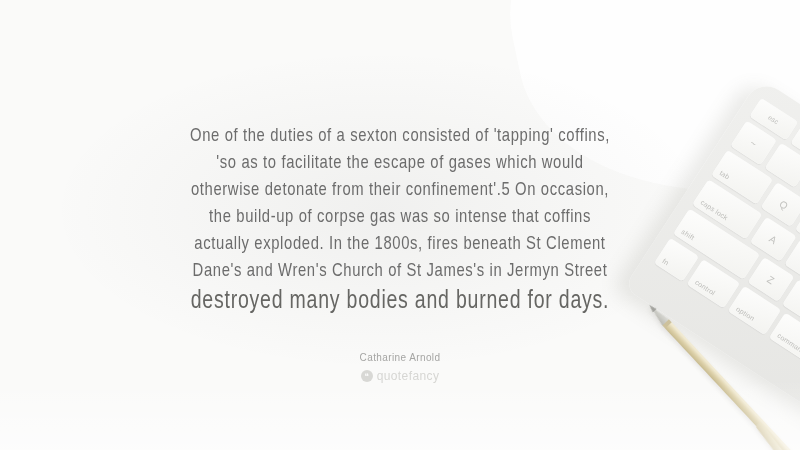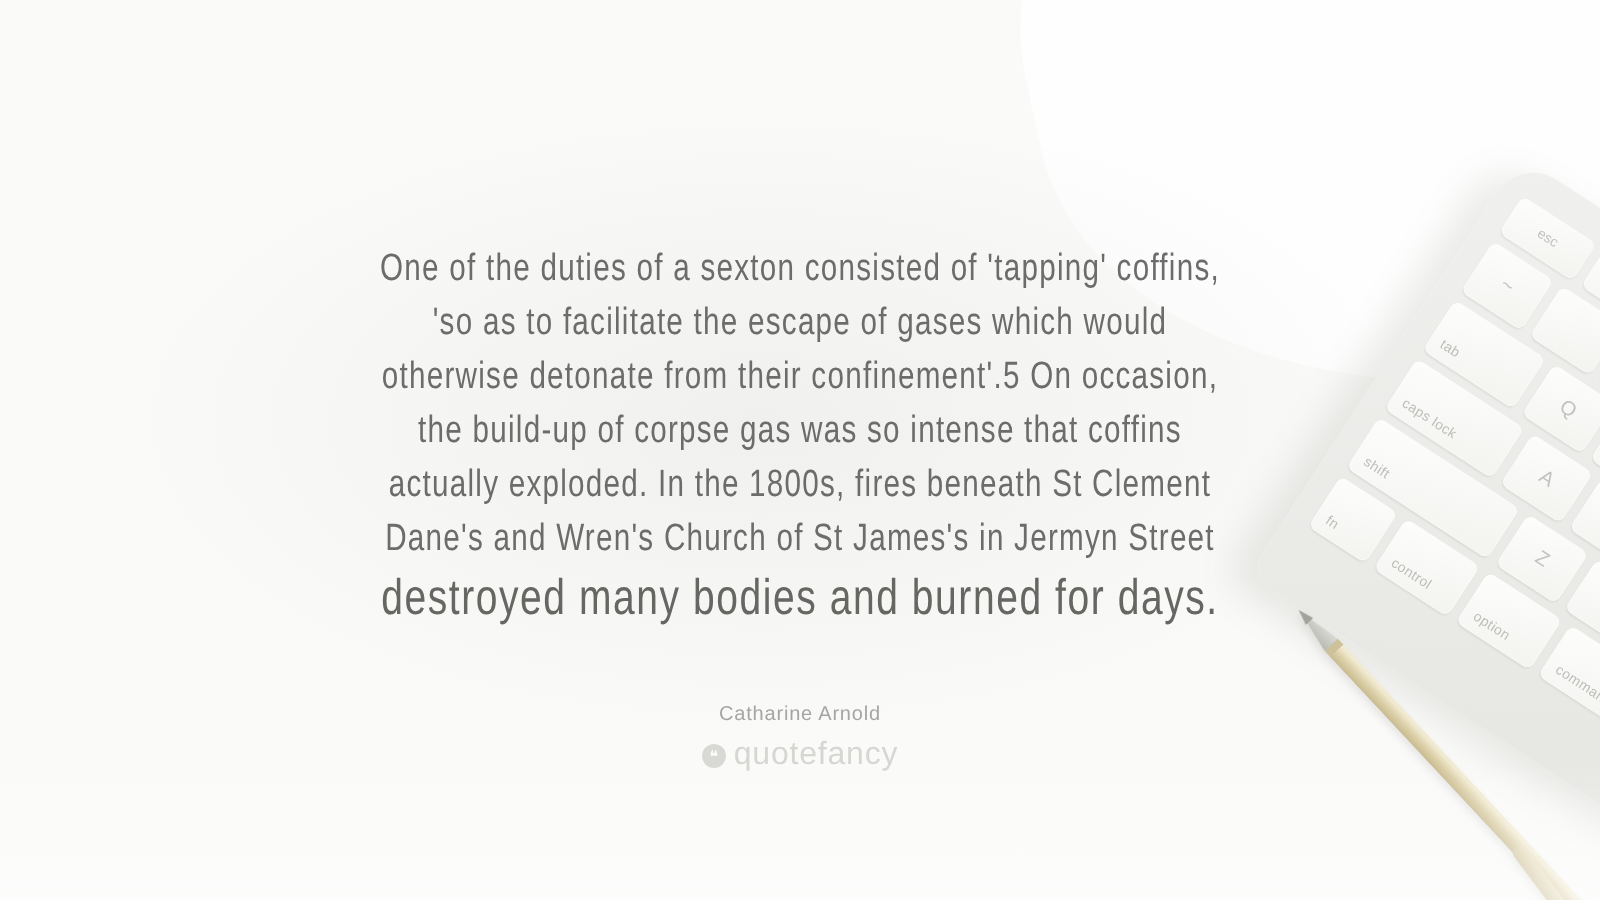--- a/index.html
+++ b/index.html
@@ -44,21 +44,21 @@
   .watermark{
     position:absolute;left:0;top:369px;width:800px;
     display:flex;justify-content:center;align-items:center;gap:4px;
   }
   .wm-icon{
     width:12px;height:12px;border-radius:50%;background:#d8d8d5;
     color:#ffffff;font-size:8px;line-height:13px;text-align:center;
     overflow:hidden;
   }
   .wm-text{
-    font-size:16px;color:#d6d6d3;letter-spacing:.4px;text-align:right;
+    font-size:12px;color:#d6d6d3;letter-spacing:.4px;text-align:right;
   }
   
   .keyboard{
     position:absolute;left:760px;top:78px;width:500px;height:250px;
     transform:rotate(33deg);transform-origin:0 0;
     background:linear-gradient(150deg,#f0f0ee,#e2e2df);
     border-radius:22px 8px 8px 14px;
     box-shadow:-10px 8px 18px rgba(110,110,100,.14);
     padding:16px 0 0 12px;box-sizing:border-box;
   }

